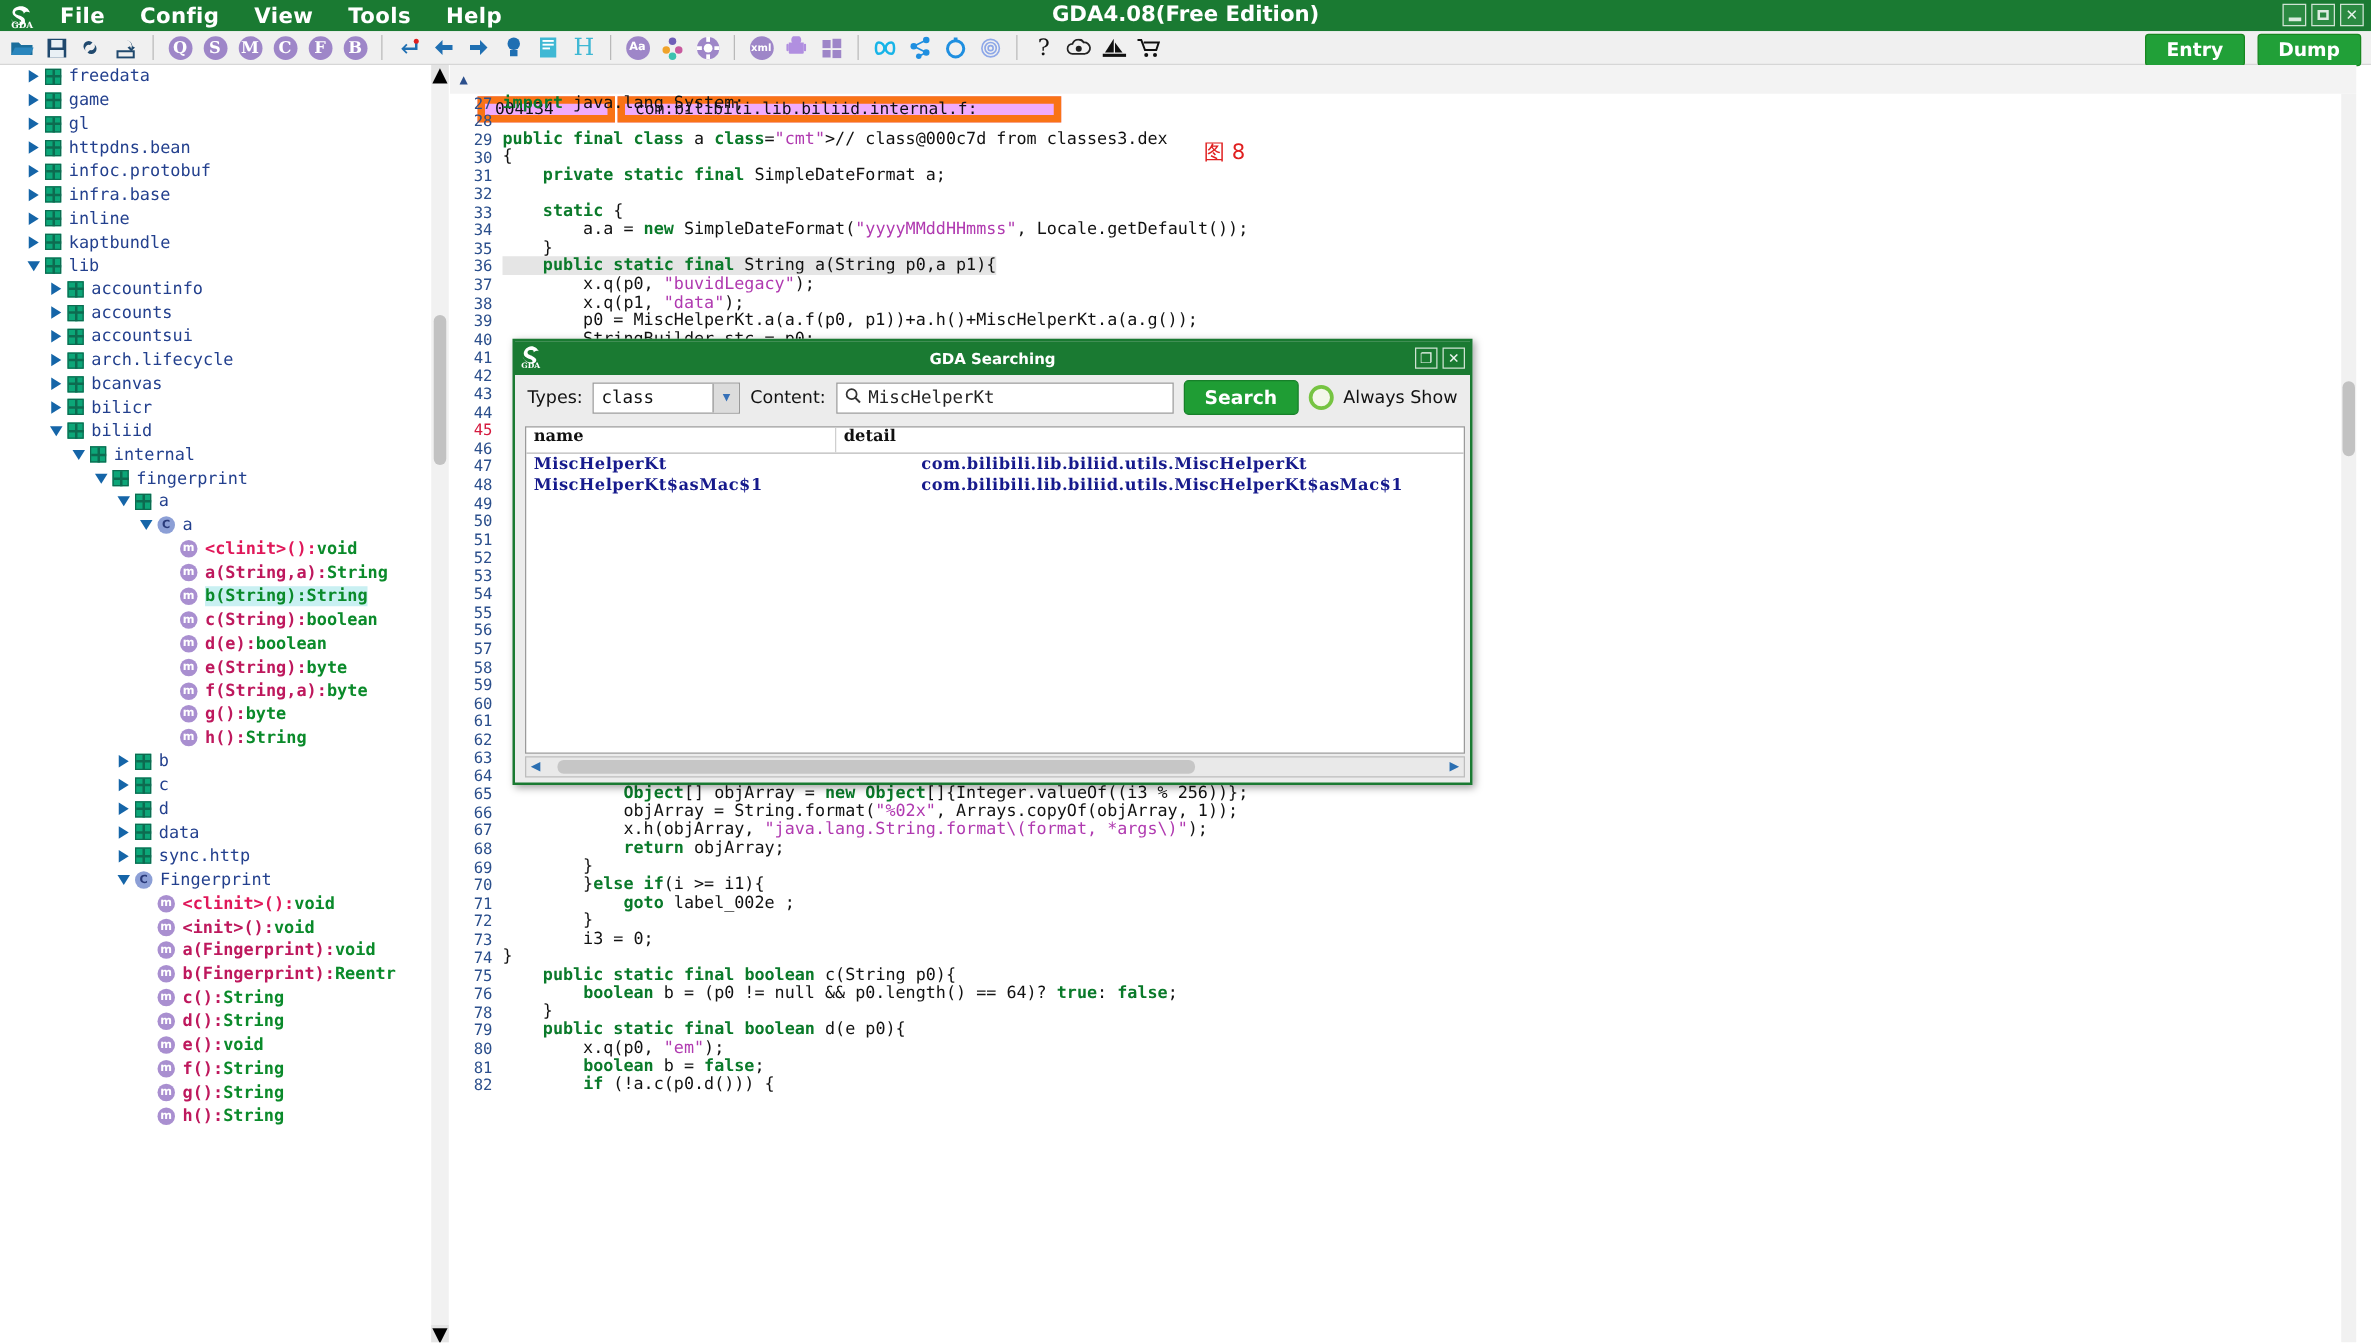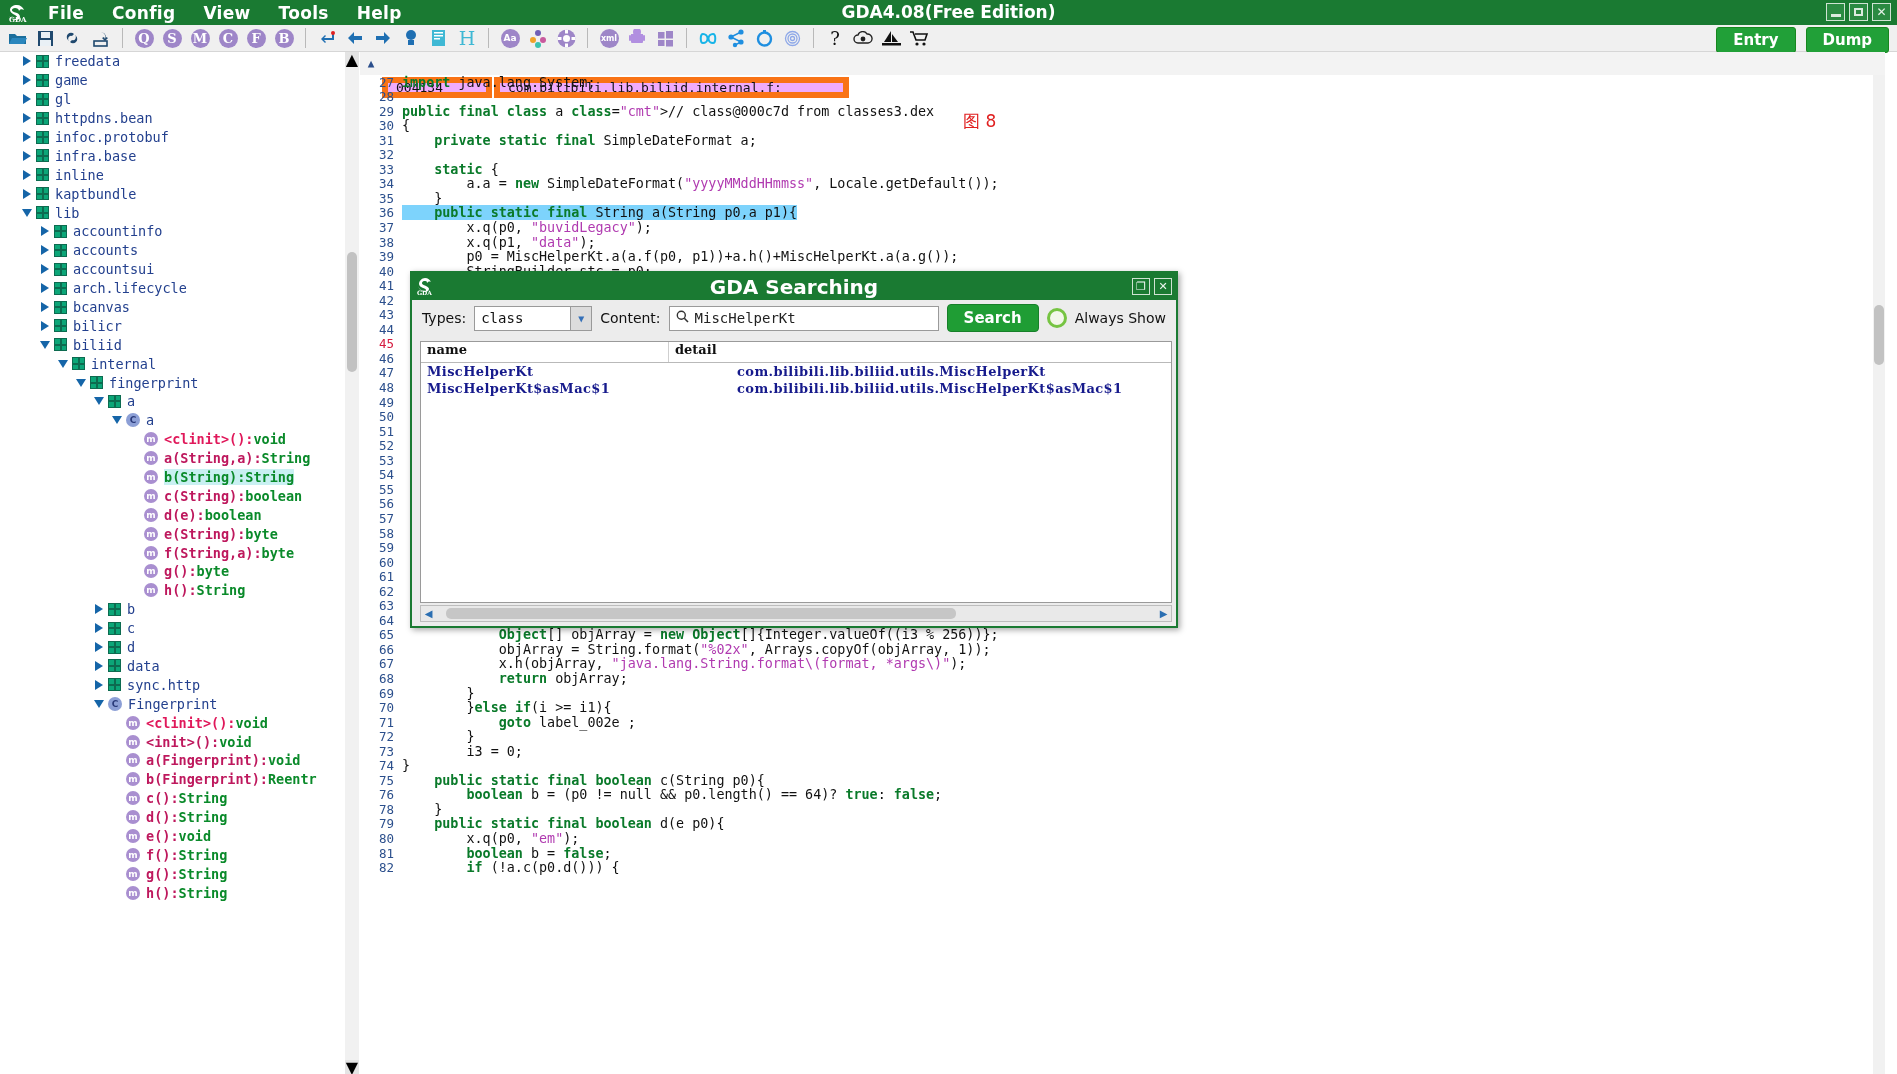--- a/index.html
+++ b/index.html
@@ -103,42 +103,42 @@
   .crumb{
     height:21px; display:flex; align-items:center; padding:0 8px; background:#f0abfc;
     border:6px solid #f97316; margin-right:2px; font-size:13px; color:#111;margin-top:48px;
   }
   .crumb.sig{ color:#c21b5c; }
   #codescroll{ position:absolute; left:0; top:23px; width:1525px; height:999px; overflow:hidden;}
   .cline{ display:flex; height:14.55px; align-items:flex-end; }
   .lnum{ width:42px; text-align:right; color:#2b4f8c; font-size:12.5px; flex:none; padding-right:8px;}
   .lnum.hot{ color:#d51b3f; }
   .ctext{ white-space:pre; font-size:13.4px; color:#111; }
-  .ctext.hl{ background:#7dd3fc; }
+  .ctext.hl{ background:#e5e5e5; }
   .kw{ color:#0a7a2a; font-weight:bold;}
   .str{ color:#b03ab0; }
   #vscroll{ position:absolute; right:0; top:23px; width:12px; height:999px; background:#f1f1f1;}
   #vscroll .thumb{ position:absolute; left:1px; top:230px; width:10px; height:60px; background:#c2c2c2; border-radius:5px;}
 
   .annot{
     position:absolute; color:#e02020; font-size:17px;
     font-family:"DejaVu Sans", sans-serif;
   }
 
   
   #dlg{
     position:absolute; left:410px; top:271px; width:768px; height:357px;
     background:#ececec; border:2px solid #1a7a32; box-shadow:2px 2px 6px rgba(0,0,0,.35);
   }
   #dlgtitle{
     height:27px; background:#1a7a32; color:#fff; display:flex; align-items:center;
     position:relative;
   }
   #dlgtitle .t{
-    position:absolute; left:0; right:0; text-align:center; font-size:20px; font-weight:bold;
+    position:absolute; left:0; right:0; text-align:center; font-size:12px; font-weight:bold;
     font-family:"DejaVu Sans", sans-serif;
   }
   #dlgtitle .gicon{ width:26px; text-align:center; font-size:10px; z-index:2;}
   #dlgtitle .btns{ position:absolute; right:4px; display:flex; gap:4px; z-index:2;}
   #dlgtitle .db{
     width:18px;height:17px;border:1px solid #cfe3d3; display:flex;align-items:center;justify-content:center;
     font-size:11px; color:#eef6f0; background:#1a7a32;
   }
   #dlgctrl{
     height:36px; display:flex; align-items:center; padding:0 10px; gap:8px;

